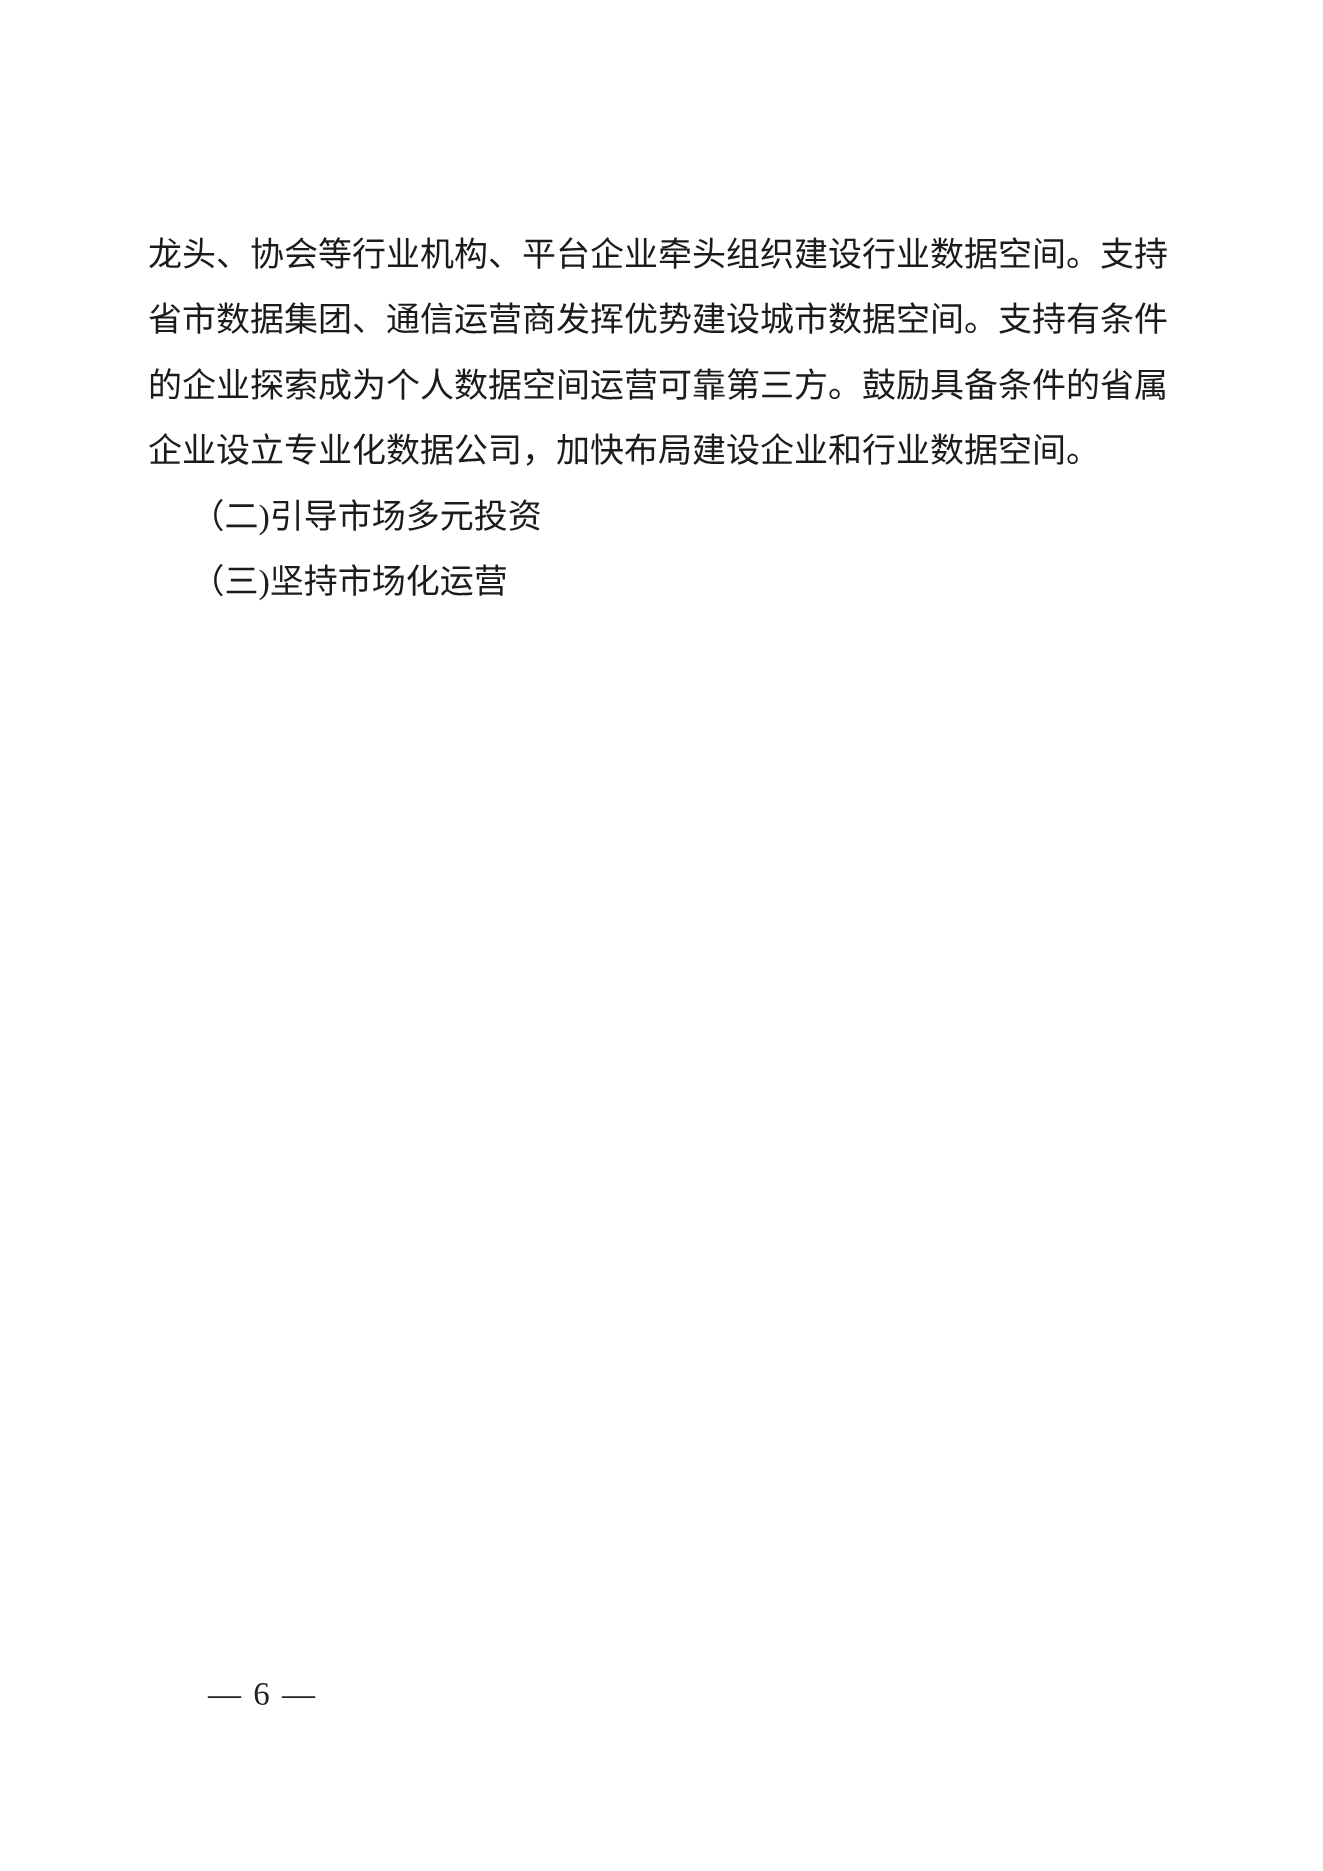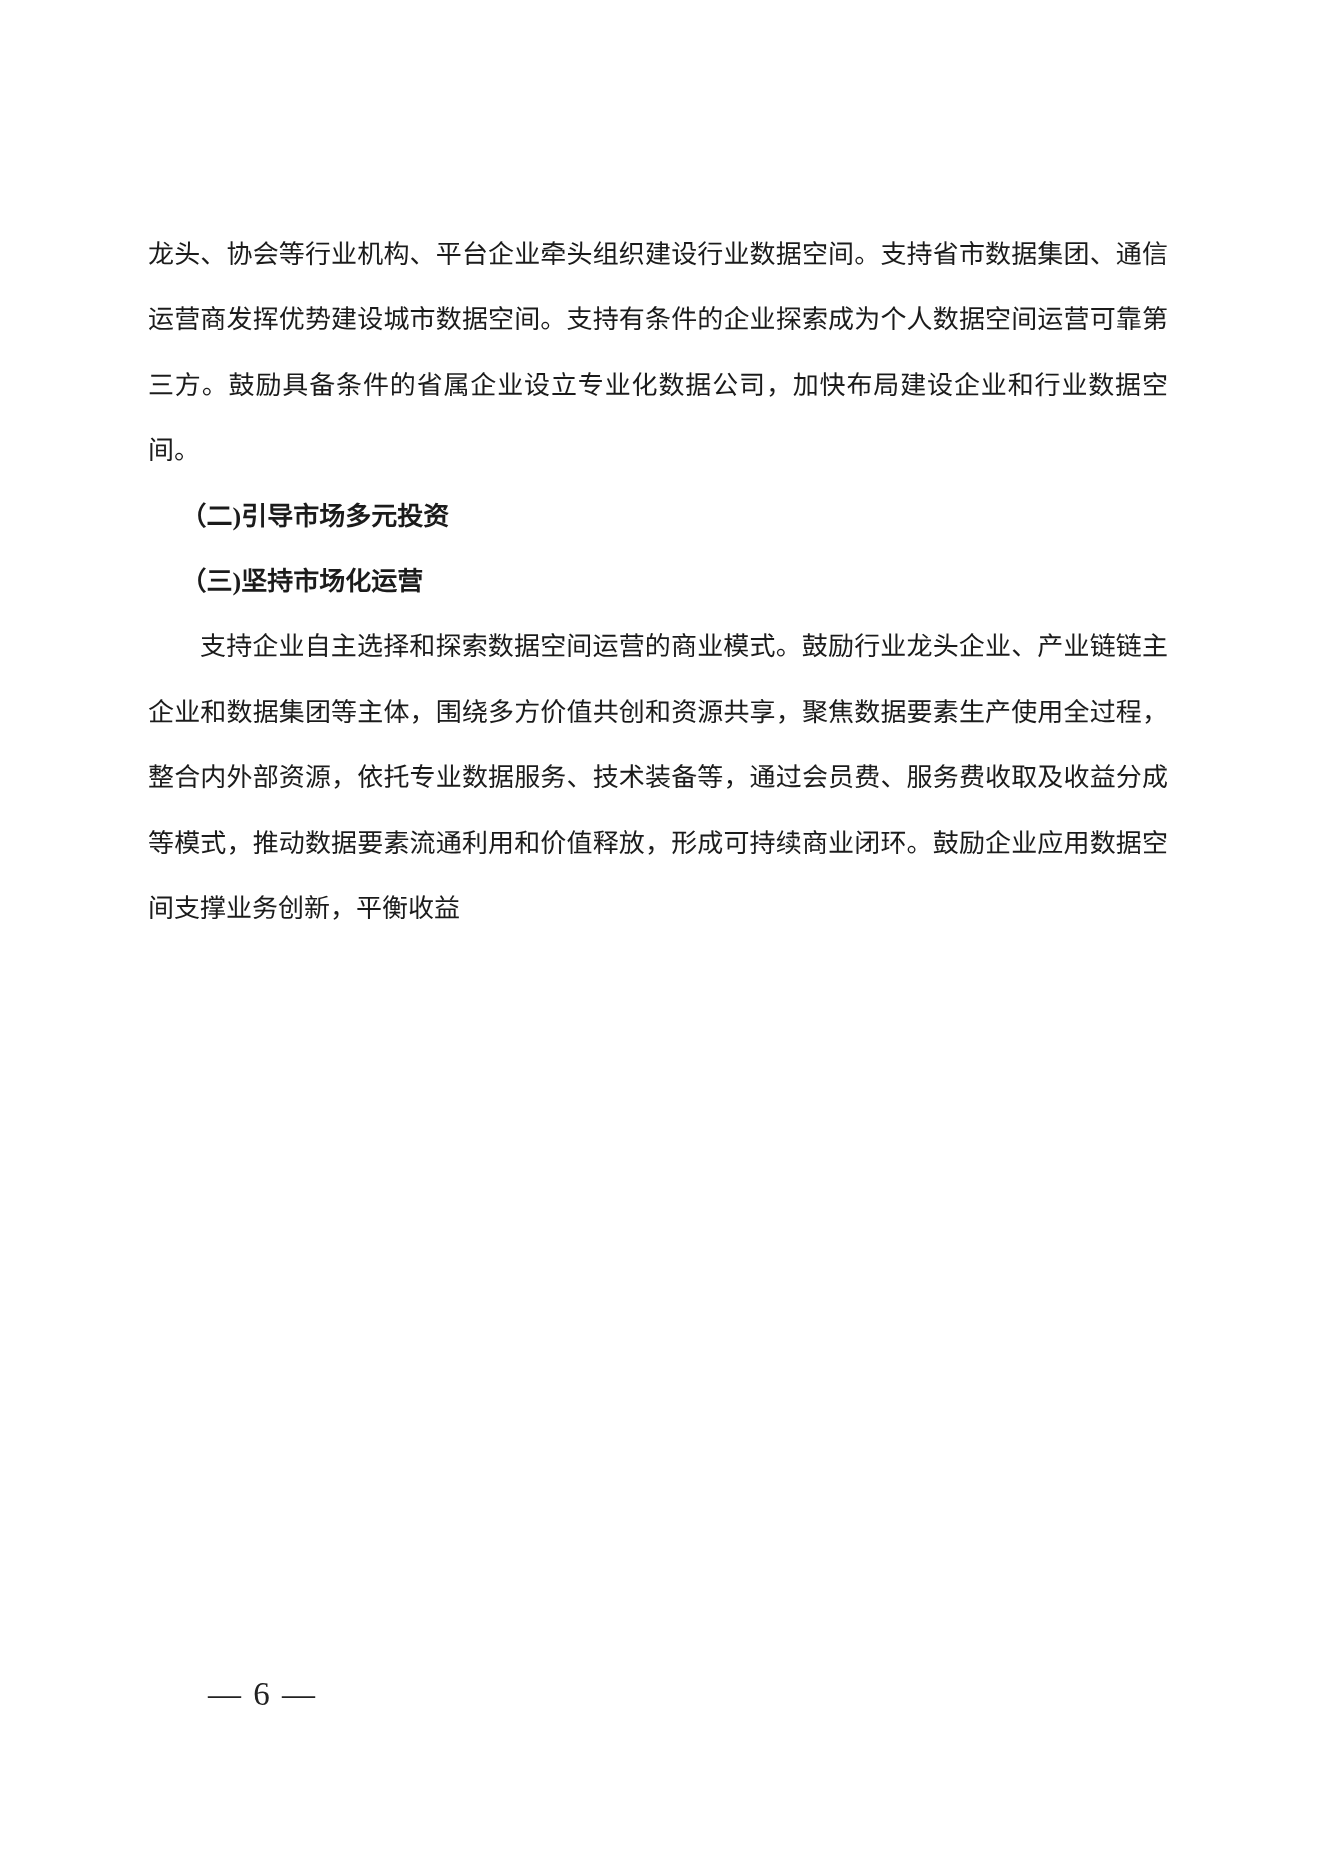--- a/index.html
+++ b/index.html
@@ -13,57 +13,56 @@
     height: 1871px;
     background: #ffffff;
     overflow: hidden;
     font-family: "Liberation Serif", "DejaVu Serif", serif;
   }
   .body-text {
     position: absolute;
     left: 148px;
     top: 222px;
     width: 1020px;
-    font-size: 26px;
+    font-size: 34px;
     line-height: 65.4px;
     color: #1b1b1b;
     text-align: justify;
     text-justify: inter-character;
     word-break: break-all;
     letter-spacing: 0;
   }
   .body-text p {
     margin: 0;
     padding: 0;
   }
   .para-indent {
     text-indent: 2em;
   }
   .para-noindent {
     text-indent: 0;
   }
   .heading {
     text-indent: 1.25em;
-    font-weight: 700;
+    font-weight: 400;
   }
   .page-num {
     position: absolute;
     left: 208px;
     top: 1676px;
     font-size: 33px;
     line-height: 36px;
     color: #222222;
     letter-spacing: 2px;
     white-space: pre;
   }
 </style>
 </head>
 <body>
 
 <div class="sheet">
   <div class="body-text">
     <p class="para-noindent">龙头、协会等行业机构、平台企业牵头组织建设行业数据空间。支持省市数据集团、通信运营商发挥优势建设城市数据空间。支持有条件的企业探索成为个人数据空间运营可靠第三方。鼓励具备条件的省属企业设立专业化数据公司，加快布局建设企业和行业数据空间。</p>
     <p class="heading">（二)引导市场多元投资</p>
     <p class="heading">（三)坚持市场化运营</p>
-    <p class="para-indent">支持企业自主选择和探索数据空间运营的商业模式。鼓励行业龙头企业、产业链链主企业和数据集团等主体，围绕多方价值共创和资源共享，聚焦数据要素生产使用全过程，整合内外部资源，依托专业数据服务、技术装备等，通过会员费、服务费收取及收益分成等模式，推动数据要素流通利用和价值释放，形成可持续商业闭环。鼓励企业应用数据空间支撑业务创新，平衡收益</p>
   </div>
   <div class="page-num">— 6 —</div>
 </div>
 
 </body></html>

